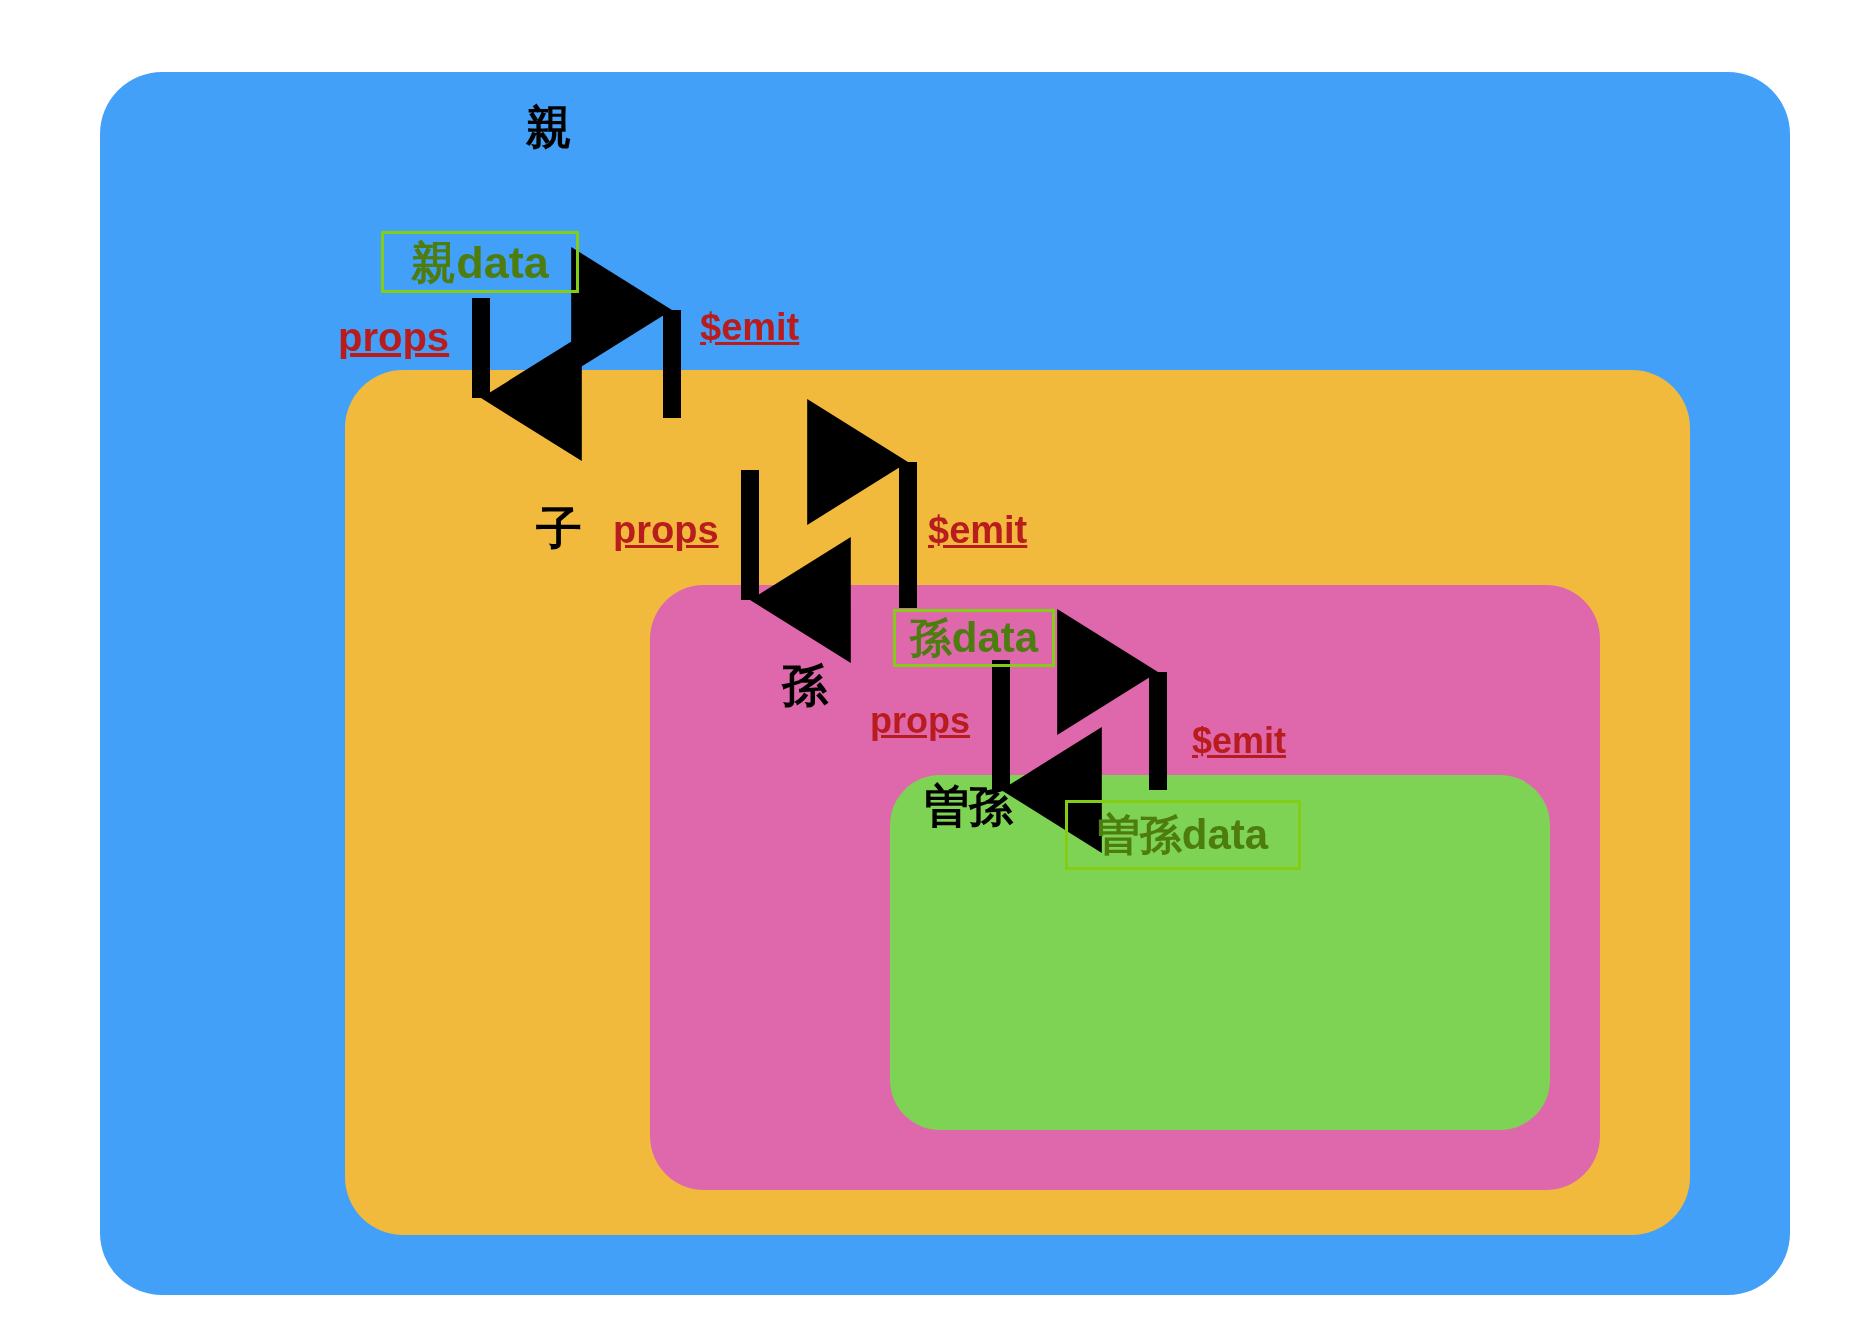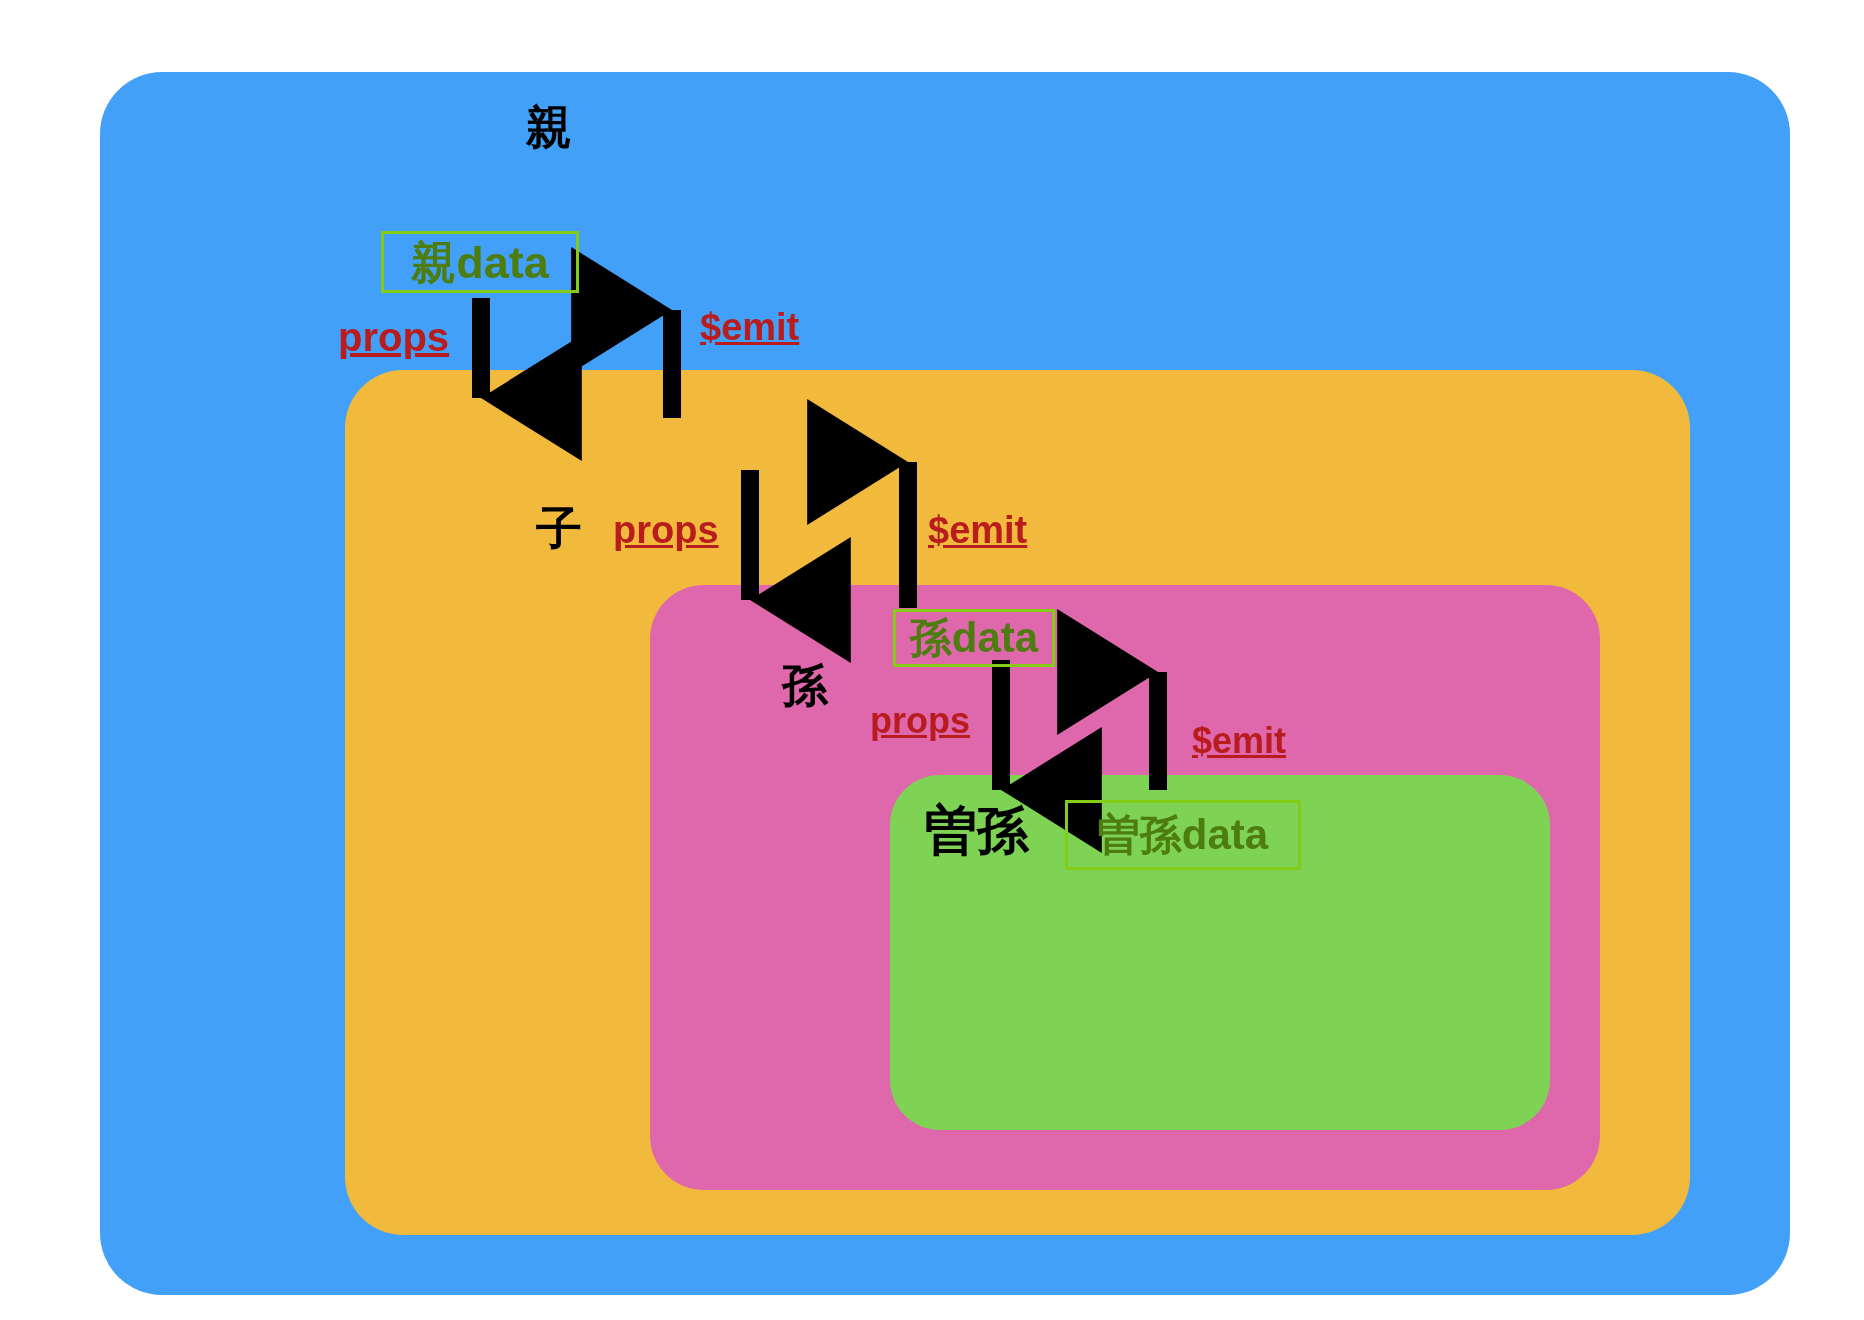--- a/index.html
+++ b/index.html
@@ -62,21 +62,21 @@
     position: absolute;
     font-size: 46px;
     font-weight: 700;
     color: #000000;
     line-height: 1;
     white-space: nowrap;
   }
   .level-name-parent { left: 526px; top: 104px; }
   .level-name-child  { left: 536px; top: 505px; }
   .level-name-grandchild { left: 782px; top: 662px; }
-  .level-name-greatgrandchild { left: 925px; top: 804px; font-size: 52px; }
+  .level-name-greatgrandchild { left: 925px; top: 784px; font-size: 44px; }
 
   
   .data-box {
     position: absolute;
     border: 3px solid #84cc16;
     color: #4d7c0f;
     font-weight: 700;
     line-height: 1;
     white-space: nowrap;
     box-sizing: border-box;

